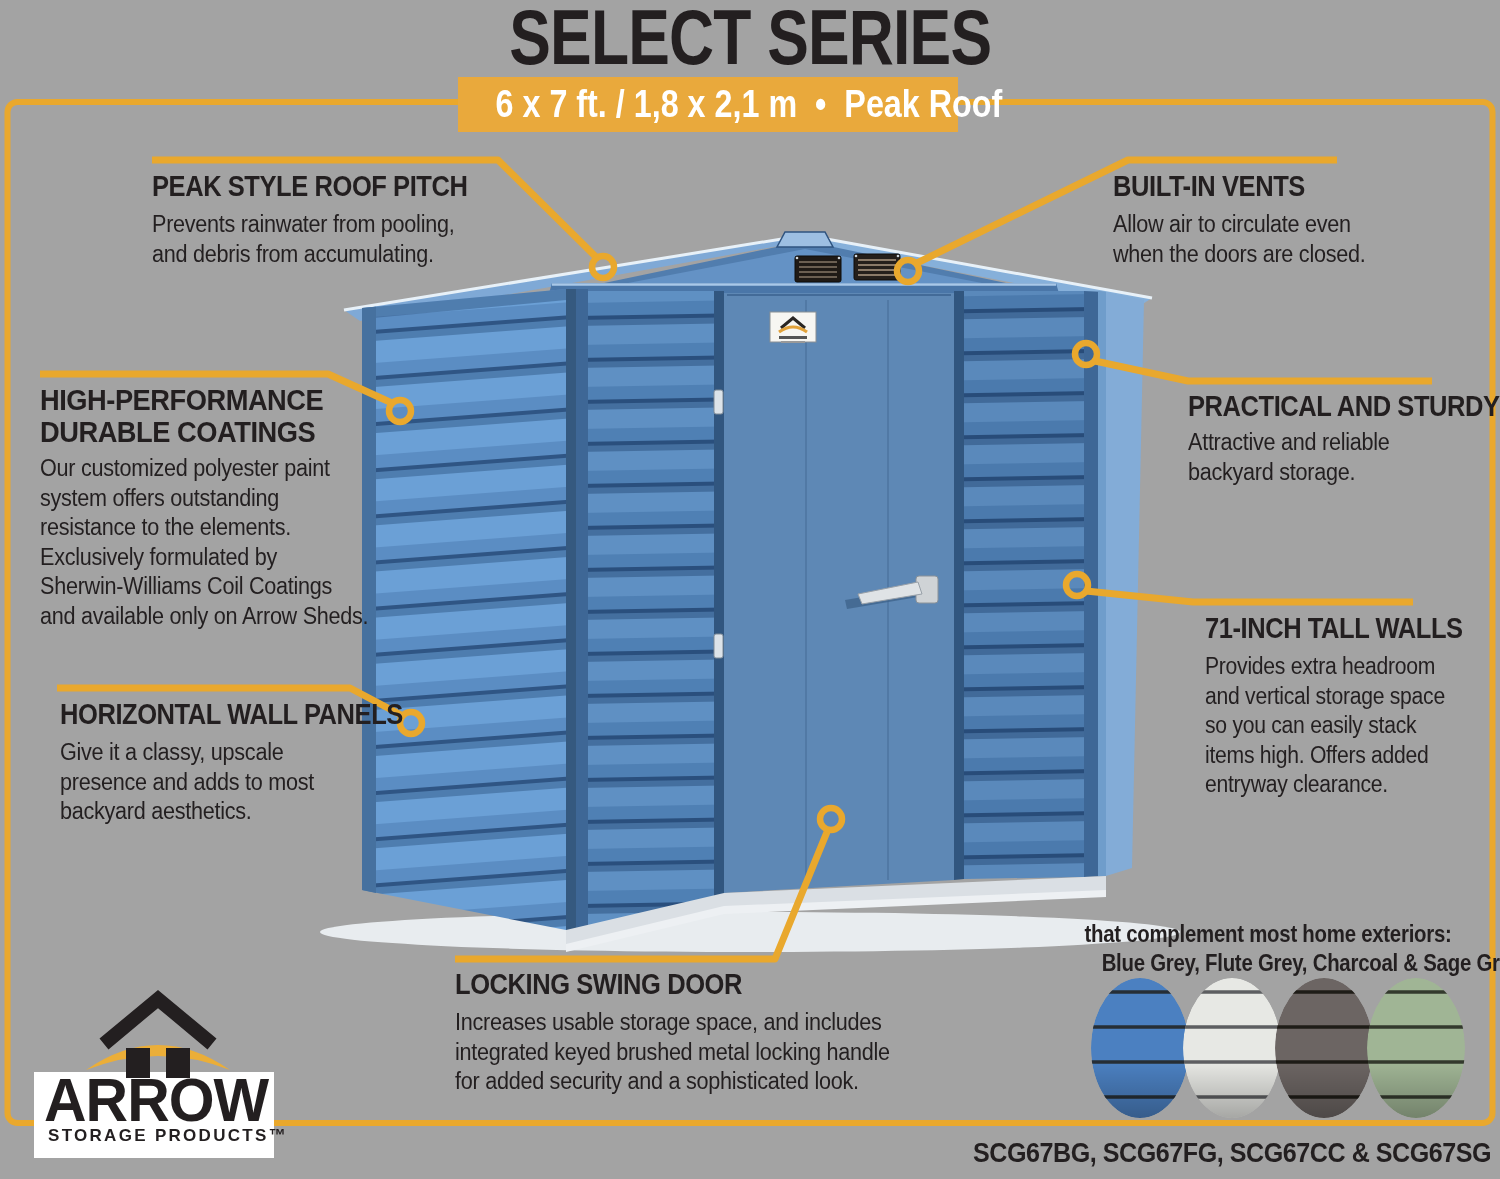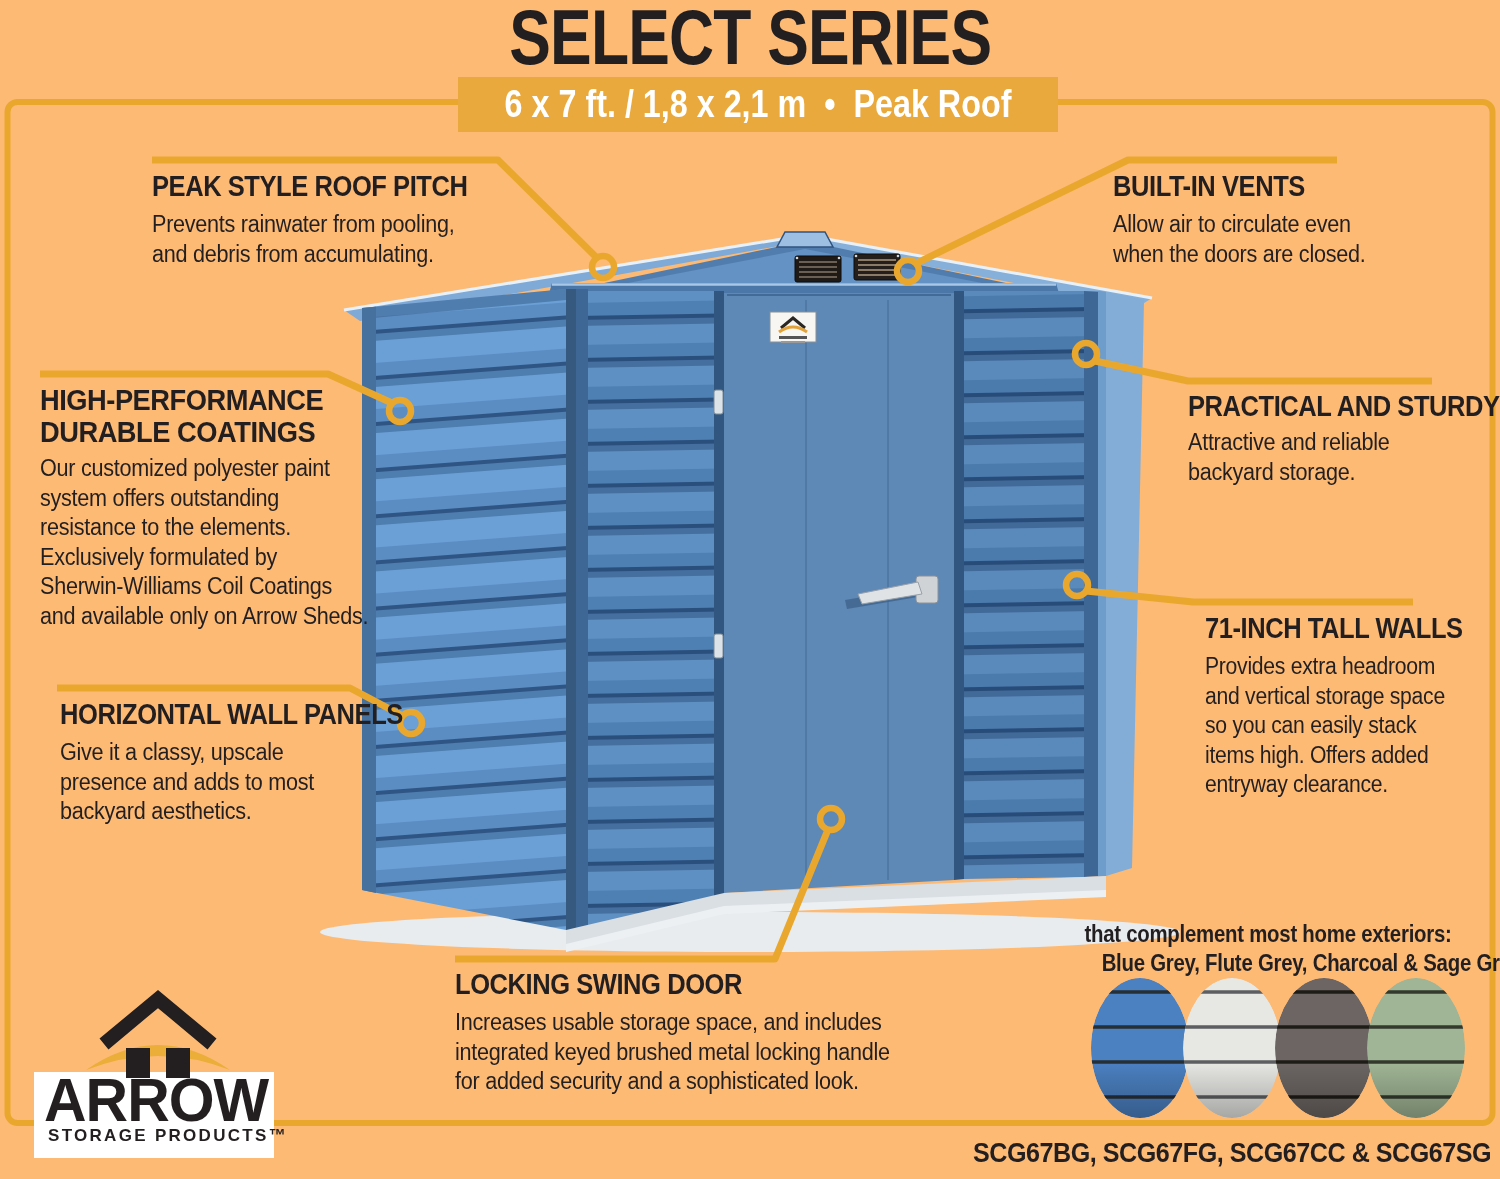--- a/index.html
+++ b/index.html
@@ -1,29 +1,29 @@
 <!DOCTYPE html>
 <html><head>
 <meta charset="utf-8">
 <style>
   html,body{margin:0;padding:0;background:#ffffff;}
-  #stage{position:relative;width:1500px;height:1179px;background:#fdba74;overflow:hidden;
+  #stage{position:relative;width:1500px;height:1179px;background:#a3a3a3;overflow:hidden;
          font-family:"Liberation Sans",sans-serif;color:#231f20;}
   #art{position:absolute;left:0;top:0;width:1500px;height:1179px;}
   .abs{position:absolute;}
   .h{font-weight:700;font-size:29px;letter-spacing:-0.5px;white-space:pre;line-height:1.12;
      transform:scaleX(.88);transform-origin:0 0;}
   .b{font-weight:400;font-size:23.5px;letter-spacing:-0.3px;white-space:pre;line-height:1.26;
      transform:scaleX(.92);transform-origin:0 0;}
   .ctr{text-align:center;left:0;right:0;}
   .ctr > span{display:inline-block;white-space:pre;}
   #title-wrap{top:-6px;}
   #title-wrap span{font-size:78px;font-weight:700;letter-spacing:-1px;line-height:86px;
      transform:scaleX(.80);transform-origin:50% 0;}
-  #banner{left:458px;top:77px;width:600px;height:55px;background:#E9A93C;}
+  #banner{left:458px;top:77px;width:500px;height:55px;background:#E9A93C;}
   #banner span{display:block;color:#fff;font-weight:700;font-size:38px;line-height:55px;
      text-align:center;white-space:pre;transform:scaleX(.85);transform-origin:50% 50%;}
   #colors-head span{font-size:30px;font-weight:700;transform:scaleX(.88);transform-origin:50% 0;}
   .colors-sub span{font-size:24px;font-weight:700;letter-spacing:-0.3px;transform:scaleX(.85);transform-origin:50% 0;}
   #brand{left:44px;top:1074px;font-size:62px;font-weight:700;letter-spacing:-1px;line-height:52px;
      transform:scaleX(.95);transform-origin:0 0;white-space:pre;}
   #tagline{left:48px;top:1126px;font-size:17px;font-weight:700;letter-spacing:2.3px;white-space:pre;}
   #codes{right:9px;top:1138px;font-size:27px;font-weight:700;letter-spacing:-0.5px;white-space:pre;
      transform:scaleX(.93);transform-origin:100% 0;}
 </style>

